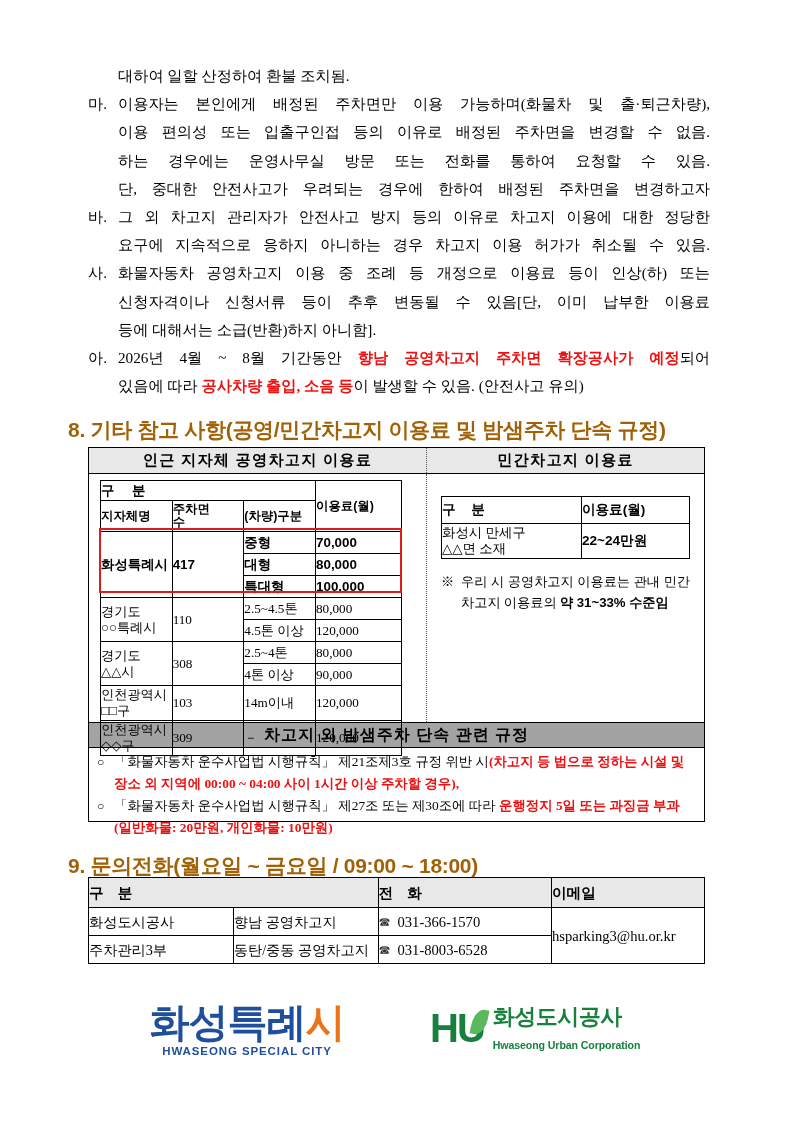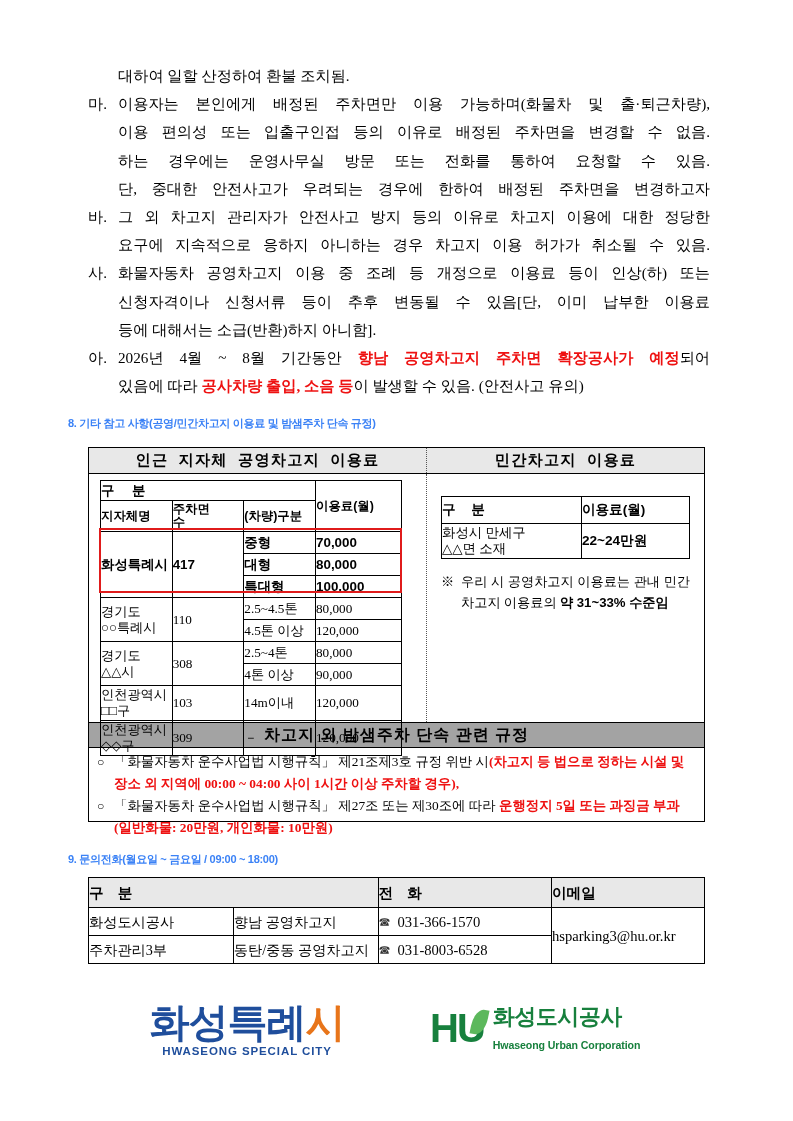--- a/index.html
+++ b/index.html
@@ -44,24 +44,24 @@
     text-align-last: left;
   }
   .para.cont .para-marker { visibility: hidden; }
   .para-body.lastjust { text-align-last: justify; }
   .rd { color: #ee1111; font-weight: bold; }
 
   
   .sec-head {
     position: absolute;
     font-family: "Liberation Sans", "DejaVu Sans", sans-serif;
-    font-size: 11px;
+    font-size: 21px;
     font-weight: bold;
     letter-spacing: -0.3px;
-    color: #3b82f6;
+    color: #a16207;
     white-space: nowrap;
   }
   #sec8-head { left: 68px; top: 416px; }
   #sec9-head { left: 68px; top: 852px; }
 
   
   table.doc {
     border-collapse: collapse;
     table-layout: fixed;
   }
@@ -89,21 +89,21 @@
     display: flex;
     height: 26px;
     background: #e8e8e8;
     border-bottom: 1.6px solid #000;
     box-sizing: border-box;
   }
   .s8-banner > div {
     display: flex;
     align-items: center;
     justify-content: center;
-    font-family: Liberation Mono, monospace;
+    font-family: Liberation Sans, sans-serif;
     font-size: 15.2px;
     font-weight: bold;
     letter-spacing: 1.2px;
   }
   .s8-banner .bl { width: 338px; border-right: 1.5px dotted #555; box-sizing: border-box; }
   .s8-banner .br { flex: 1; }
 
   .s8-body {
     display: flex;
     height: 248px;

